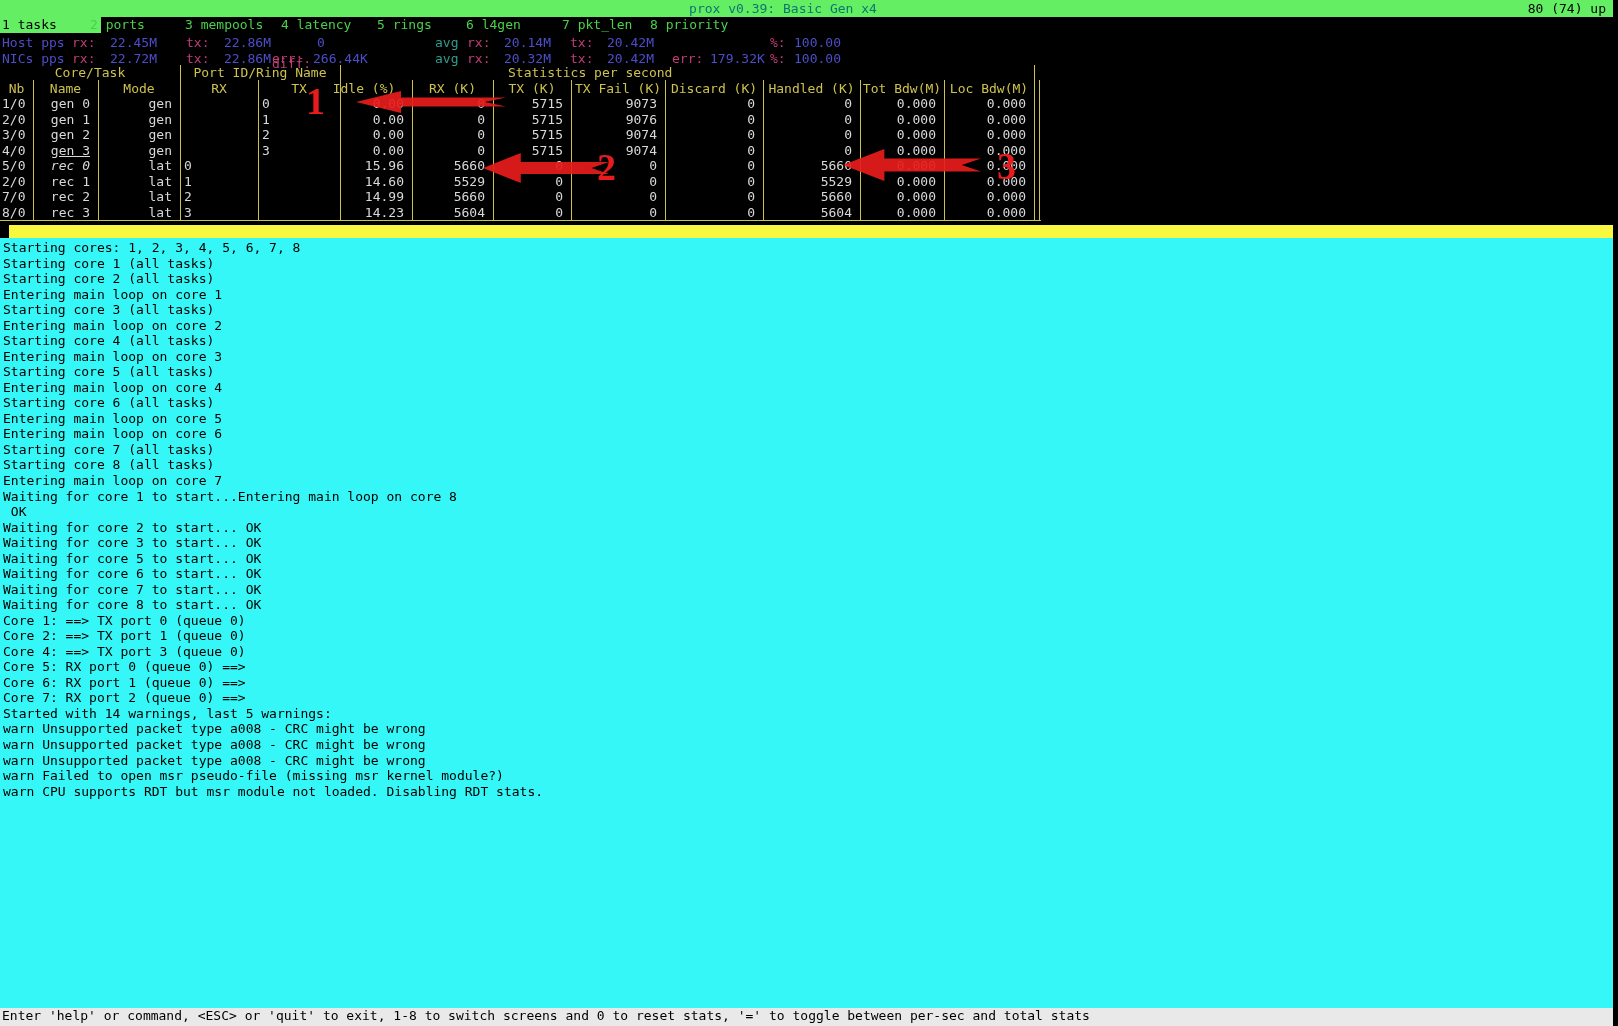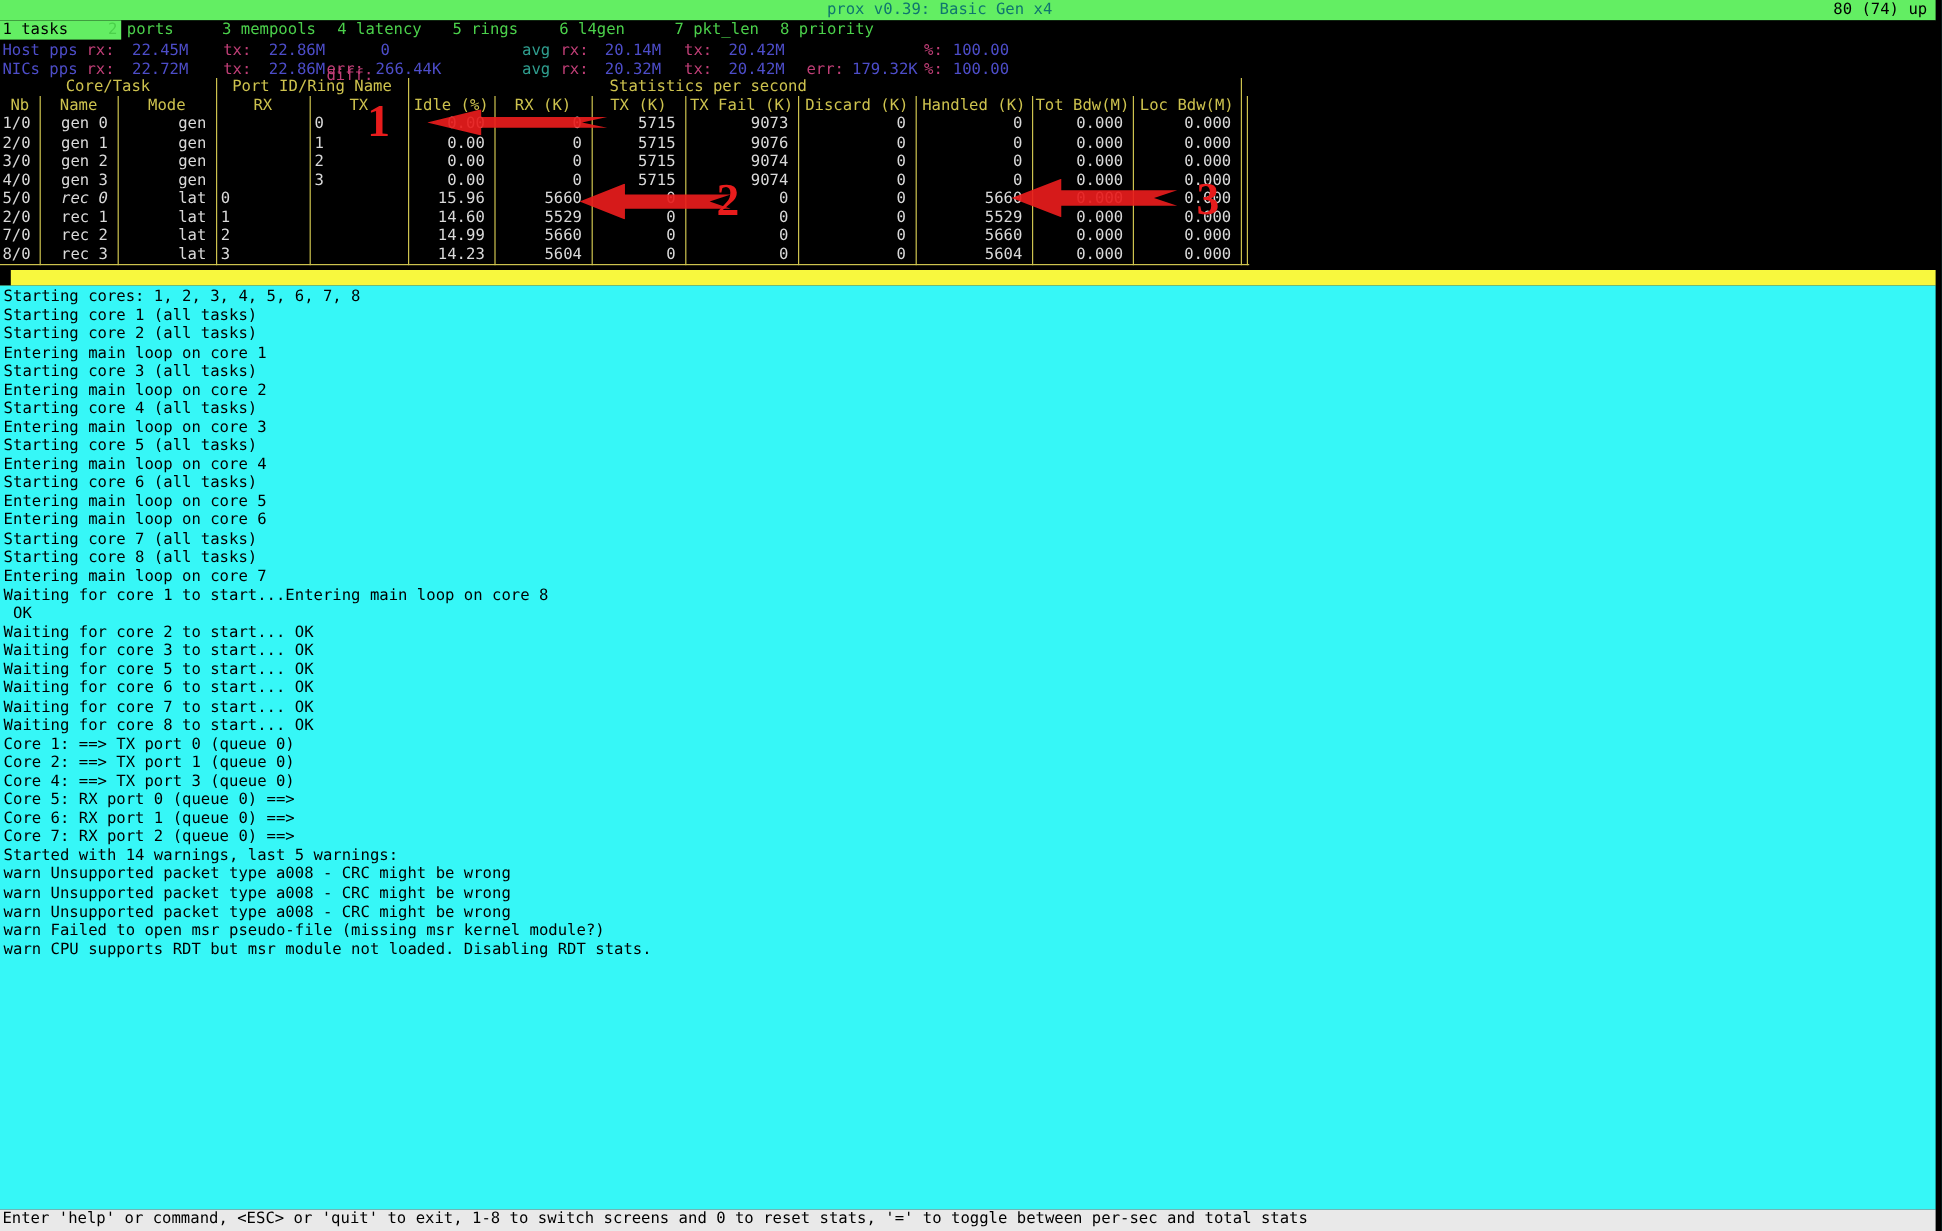--- a/index.html
+++ b/index.html
@@ -94,21 +94,21 @@
       <div class="chead c-yellow" style="left: 0px; width: 33px; top: 80.5px;">Nb</div>
       <div class="vsep" style="left: 33px; top: 80px; height: 141px;"></div>
       <div class="chead c-yellow" style="left: 33px; width: 65px; top: 80.5px;">Name</div>
       <div class="vsep" style="left: 98px; top: 80px; height: 141px;"></div>
       <div class="chead c-yellow" style="left: 98px; width: 82px; top: 80.5px;">Mode</div>
       <div class="vsep" style="left: 180px; top: 65px; height: 156px;"></div>
       <div class="chead c-yellow" style="left: 180px; width: 78px; top: 80.5px;">RX</div>
       <div class="vsep" style="left: 258px; top: 80px; height: 141px;"></div>
       <div class="chead c-yellow" style="left: 258px; width: 82px; top: 80.5px;">TX</div>
       <div class="vsep" style="left: 340px; top: 65px; height: 156px;"></div>
-      <div class="chead c-yellow" style="left: 340px; width: 72px; top: 80.5px;">Idle (%)</div>
+      <div class="chead c-yellow" style="left: 328px; width: 72px; top: 80.5px;">Idle (%)</div>
       <div class="vsep" style="left: 412px; top: 80px; height: 141px;"></div>
       <div class="chead c-yellow" style="left: 412px; width: 81px; top: 80.5px;">RX (K)</div>
       <div class="vsep" style="left: 493px; top: 80px; height: 141px;"></div>
       <div class="chead c-yellow" style="left: 493px; width: 78px; top: 80.5px;">TX (K)</div>
       <div class="vsep" style="left: 571px; top: 80px; height: 141px;"></div>
       <div class="chead c-yellow" style="left: 571px; width: 94px; top: 80.5px;">TX Fail (K)</div>
       <div class="vsep" style="left: 665px; top: 80px; height: 141px;"></div>
       <div class="chead c-yellow" style="left: 665px; width: 98px; top: 80.5px;">Discard (K)</div>
       <div class="vsep" style="left: 763px; top: 80px; height: 141px;"></div>
       <div class="chead c-yellow" style="left: 763px; width: 97px; top: 80.5px;">Handled (K)</div>
@@ -148,21 +148,21 @@
       <div class="cell c-green" style="top: 127px; left: 262px;">2</div>
       <div class="cell" style="top: 127px; left: 342px; width: 62px; text-align: right;">0.00</div>
       <div class="cell" style="top: 127px; left: 414px; width: 71px; text-align: right;">0</div>
       <div class="cell" style="top: 127px; left: 495px; width: 68px; text-align: right;">5715</div>
       <div class="cell" style="top: 127px; left: 573px; width: 84px; text-align: right;">9074</div>
       <div class="cell" style="top: 127px; left: 667px; width: 88px; text-align: right;">0</div>
       <div class="cell" style="top: 127px; left: 765px; width: 87px; text-align: right;">0</div>
       <div class="cell" style="top: 127px; left: 862px; width: 74px; text-align: right;">0.000</div>
       <div class="cell" style="top: 127px; left: 946px; width: 80px; text-align: right;">0.000</div>
       <div class="cell" style="top: 142.5px; left: 2px; width: 23px; text-align: right;">4/0</div>
-      <div class="cell" style="top: 142.5px; left: 35px; width: 55px; text-align: right;">gen 3</div>
+      <div class="cell" style="top: 142.5px; left: 35px; width: 55px; text-align: right; text-decoration: underline;">gen 3</div>
       <div class="cell" style="top: 142.5px; left: 100px; width: 72px; text-align: right;">gen</div>
       <div class="cell c-green" style="top: 142.5px; left: 262px;">3</div>
       <div class="cell" style="top: 142.5px; left: 342px; width: 62px; text-align: right;">0.00</div>
       <div class="cell" style="top: 142.5px; left: 414px; width: 71px; text-align: right;">0</div>
       <div class="cell" style="top: 142.5px; left: 495px; width: 68px; text-align: right;">5715</div>
       <div class="cell" style="top: 142.5px; left: 573px; width: 84px; text-align: right;">9074</div>
       <div class="cell" style="top: 142.5px; left: 667px; width: 88px; text-align: right;">0</div>
       <div class="cell" style="top: 142.5px; left: 765px; width: 87px; text-align: right;">0</div>
       <div class="cell" style="top: 142.5px; left: 862px; width: 74px; text-align: right;">0.000</div>
       <div class="cell" style="top: 142.5px; left: 946px; width: 80px; text-align: right;">0.000</div>

